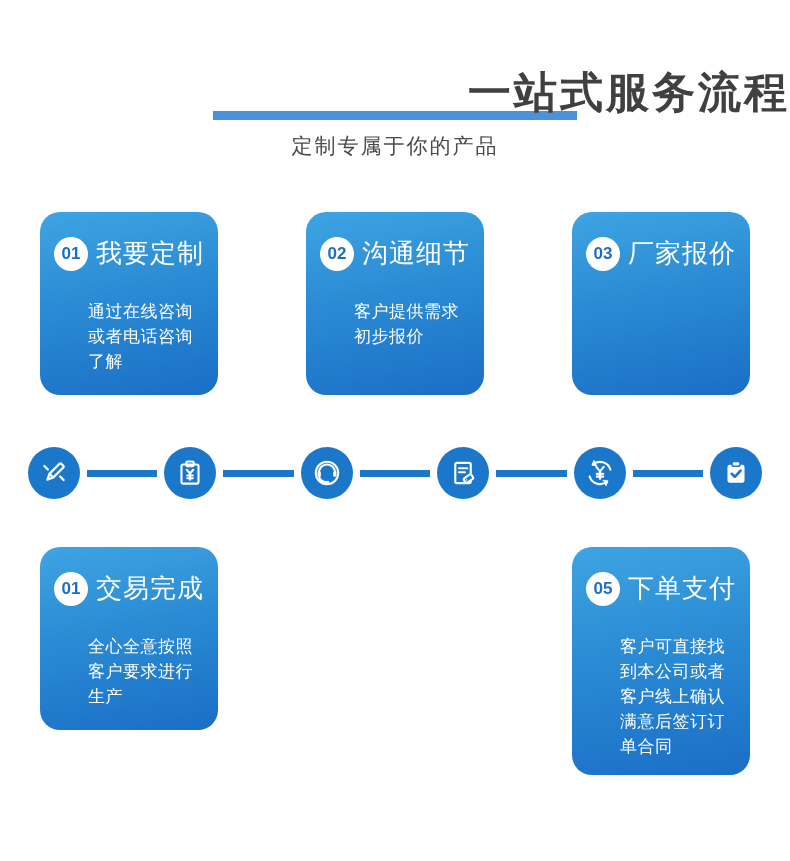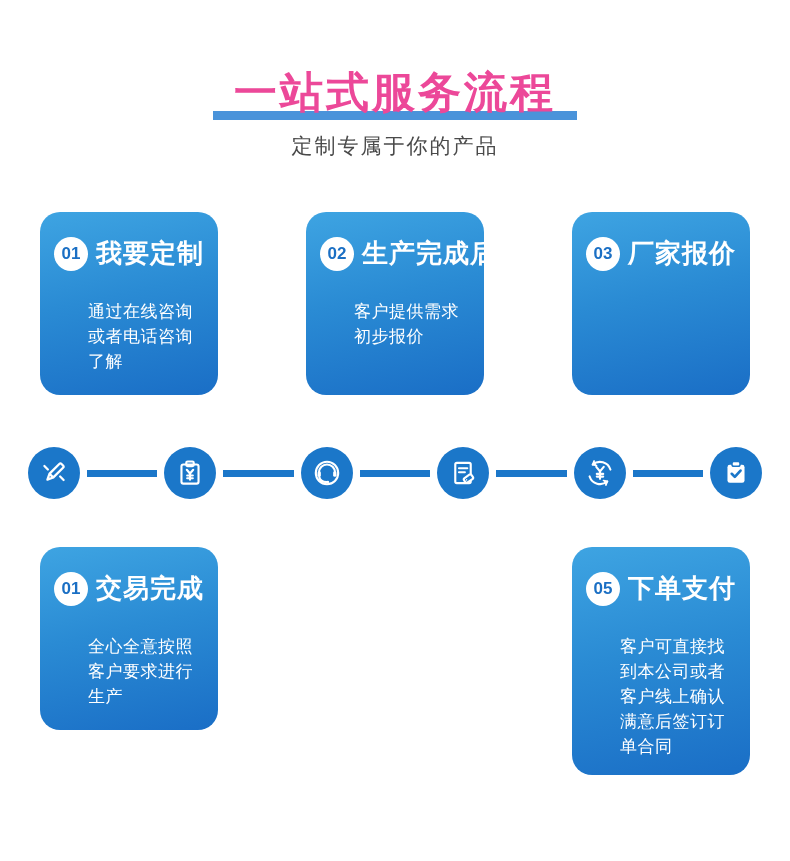--- a/index.html
+++ b/index.html
@@ -11,21 +11,21 @@
   .page{width:790px;height:861px;position:relative;background:#fff;}
 
   
   .title-wrap{position:relative;text-align:center;margin-top:68px;height:48px;}
   .title-bar{
     position:absolute;left:50%;transform:translateX(-50%);
     bottom:-4px;width:364px;height:9px;background:var(--bar,#4a93da);z-index:0;
   }
   .page-title{
     position:relative;z-index:1;margin:0;
-    font-size:43px;line-height:48px;font-weight:700;color:#ec4899;letter-spacing:3px;
+    font-size:43px;line-height:48px;font-weight:700;color:#404040;letter-spacing:3px;text-align:right;
   }
   .subtitle{
     margin-top:16px;text-align:center;
     font-size:21px;color:#4a4a4a;letter-spacing:2px;
   }
 
   
   .cards-row{
     display:flex;justify-content:space-between;align-items:flex-start;
     padding:0 40px;
@@ -38,21 +38,21 @@
     background:linear-gradient(168deg,#3ea4e2 0%,#2a8bd4 45%,#1a6ec6 100%);
     padding:24px 12px 16px 14px;
     color:#fff;
   }
   .card-head{display:flex;align-items:center;gap:8px;}
   .badge{
     width:34px;height:34px;border-radius:50%;background:#ffffff;flex:0 0 34px;
     display:flex;align-items:center;justify-content:center;
     color:#1a6fc4;font-size:17px;font-weight:700;
   }
-  .card-title{font-size:26px;font-weight:700;letter-spacing:1px;white-space:nowrap;}
+  .card-title{font-size:26px;font-weight:400;letter-spacing:1px;white-space:nowrap;}
   .card-desc{
     margin-top:28px;margin-left:34px;width:112px;
     font-size:17px;line-height:25px;letter-spacing:.5px;
   }
 
   
   .process-row{
     display:flex;align-items:center;
     padding:0 28px;margin-top:52px;margin-bottom:48px;height:52px;
   }
@@ -80,21 +80,21 @@
     <div class="step-card">
       <div class="card-head">
         <div class="badge">01</div>
         <div class="card-title">我要定制</div>
       </div>
       <div class="card-desc">通过在线咨询或者电话咨询了解</div>
     </div>
     <div class="step-card">
       <div class="card-head">
         <div class="badge">02</div>
-        <div class="card-title">生产完成后</div>
+        <div class="card-title">沟通细节</div>
       </div>
       <div class="card-desc">客户提供需求初步报价</div>
     </div>
     <div class="step-card">
       <div class="card-head">
         <div class="badge">03</div>
         <div class="card-title">厂家报价</div>
       </div>
     </div>
   </div>

